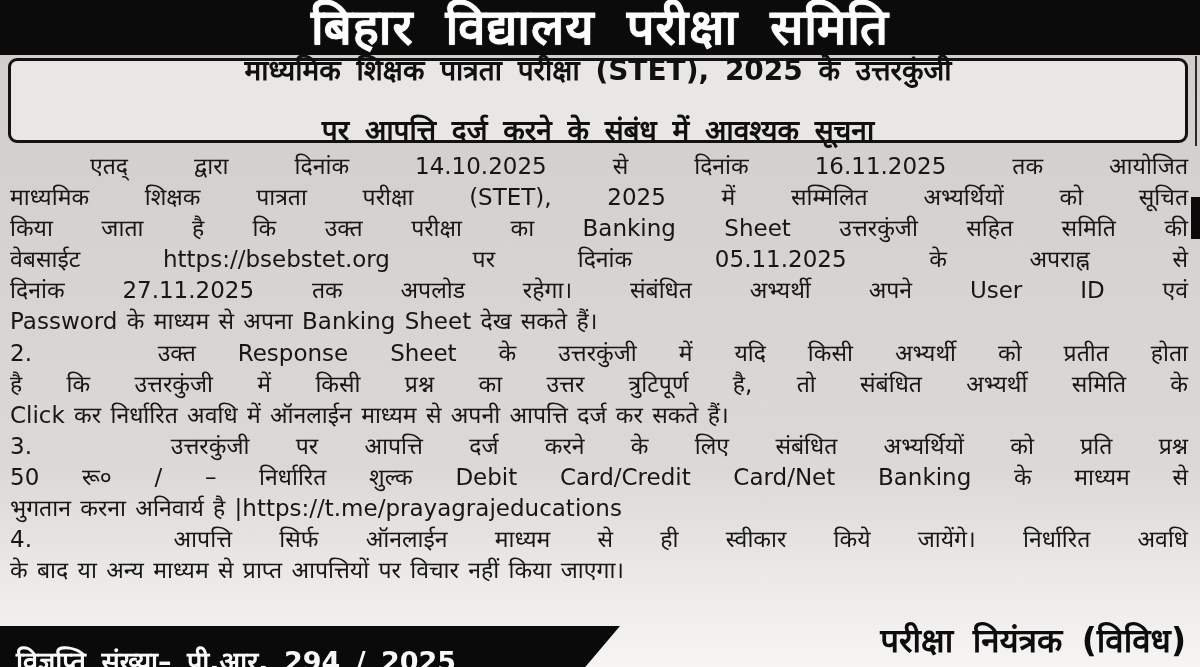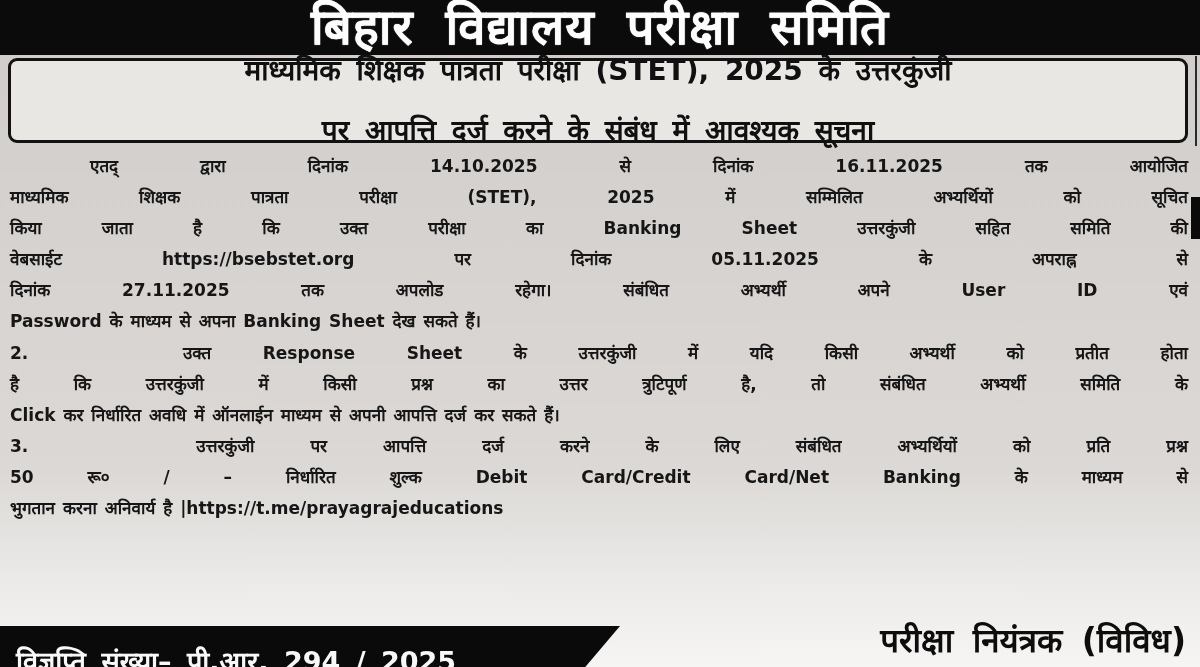--- a/index.html
+++ b/index.html
@@ -34,21 +34,21 @@
   .title-box .tline{
     font-weight:bold;font-size:28px;line-height:40px;color:#101010;
     white-space:nowrap;word-spacing:6px;
   }
   
   .edge-line{position:absolute;right:3px;top:56px;width:2px;height:90px;background:#2a2a2a;}
   .scan-mark{position:absolute;right:0;top:197px;width:9px;height:42px;background:#0a0a0a;}
   
   .body-text{
     position:absolute;left:10px;right:12px;top:151px;
-    font-size:17px;line-height:31.1px;font-weight:700;color:#161616;
+    font-size:23px;line-height:31.1px;font-weight:400;color:#161616;
   }
   .line{
     text-align:justify;text-align-last:justify;
     word-spacing:2px;
   }
   .line.short{text-align-last:left;}
   .line.indent{text-indent:80px;}
   
   .footer-left{
     position:absolute;left:0;bottom:0;width:620px;height:41px;
@@ -94,20 +94,24 @@
     <div class="para">
       <div class="line">2.&nbsp;&nbsp;&nbsp;उक्त Response Sheet के उत्तरकुंजी में यदि किसी अभ्यर्थी को प्रतीत होता</div>
       <div class="line">है कि उत्तरकुंजी में किसी प्रश्न का उत्तर त्रुटिपूर्ण है, तो संबंधित अभ्यर्थी समिति के</div>
       <div class="line short">Click कर निर्धारित अवधि में ऑनलाईन माध्यम से अपनी आपत्ति दर्ज कर सकते हैं।</div>
     </div>
     <div class="para">
       <div class="line">3.&nbsp;&nbsp;&nbsp;उत्तरकुंजी पर आपत्ति दर्ज करने के लिए संबंधित अभ्यर्थियों को प्रति प्रश्न</div>
       <div class="line">50 रू० / – निर्धारित शुल्क Debit Card/Credit Card/Net Banking के माध्यम से</div>
       <div class="line short">भुगतान करना अनिवार्य है |https://t.me/prayagrajeducations</div>
     </div>
+    <div class="para">
+      <div class="line">4.&nbsp;&nbsp;&nbsp;आपत्ति सिर्फ ऑनलाईन माध्यम से ही स्वीकार किये जायेंगे। निर्धारित अवधि</div>
+      <div class="line short">के बाद या अन्य माध्यम से प्राप्त आपत्तियों पर विचार नहीं किया जाएगा।</div>
+    </div>
   </div>
 
   <div class="footer-left">
     <span class="fl-text">विज्ञप्ति संख्या– पी.आर. 294 / 2025</span>
   </div>
 
   <div class="footer-right">परीक्षा नियंत्रक (विविध)</div>
 
 </div>
 

